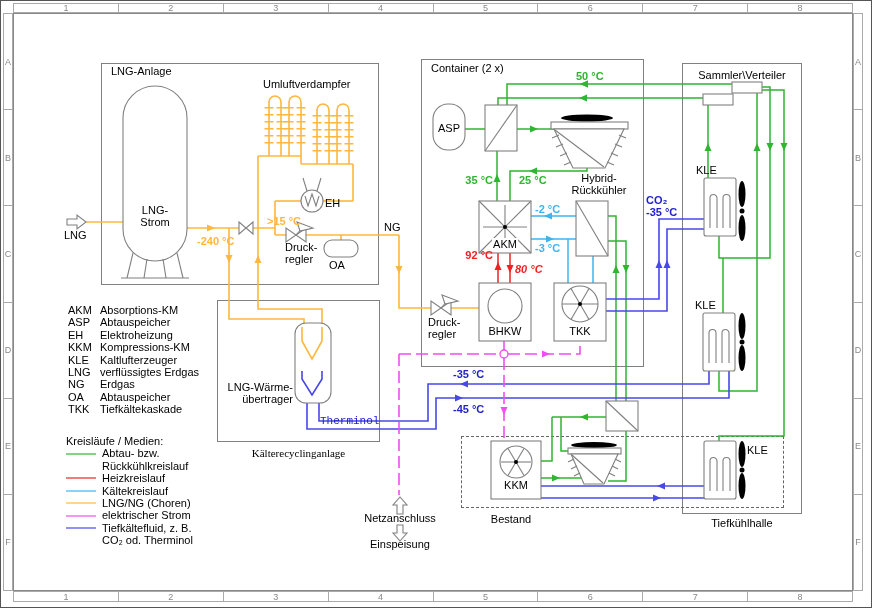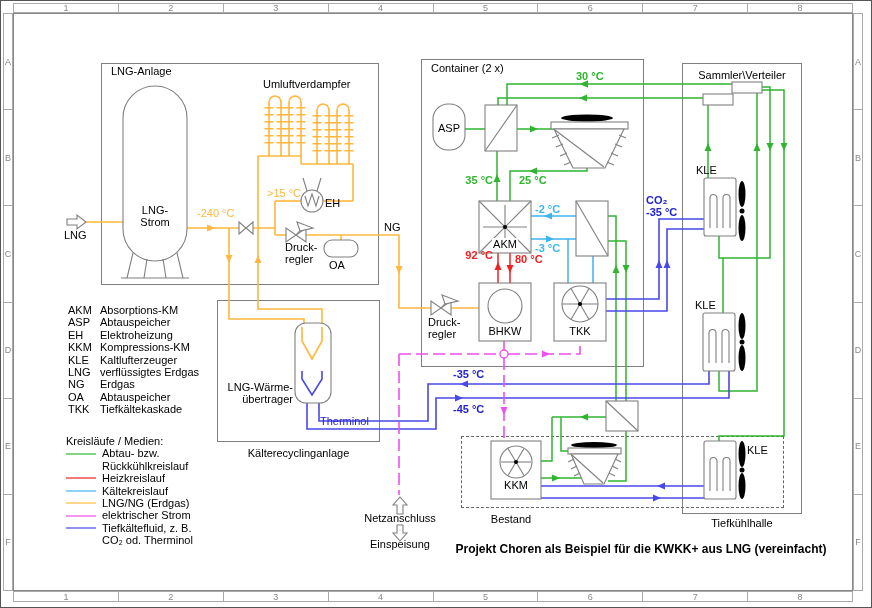--- a/index.html
+++ b/index.html
@@ -3,21 +3,21 @@
 <meta charset="utf-8">
 <style>
   html,body{margin:0;padding:0;background:#fff;}
   #stage{position:relative;width:872px;height:608px;background:#fff;border:1px solid #555;
          font-family:"Liberation Sans", sans-serif;color:#000;overflow:hidden;box-sizing:border-box;}
   .lbl{position:absolute;font-size:11px;line-height:12px;white-space:pre;}
   .c{text-align:center;white-space:normal;}
   .r{text-align:right;}
   .b{font-weight:bold;}
   .tx-green{color:var(--green);font-weight:bold;}
-  .tx-orange{color:var(--orange);font-weight:normal;}
+  .tx-orange{color:var(--orange);font-weight:bold;margin-top:28px;}
   .tx-red{color:var(--red);font-weight:bold;}
   .tx-cyan{color:var(--cyan);font-weight:bold;}
   .tx-blue{color:var(--blue_text);font-weight:bold;}
   .tx-blue-n{color:var(--blue_text);}
   svg{position:absolute;left:0;top:0;}
   .eq{stroke:var(--equipment);stroke-width:1.1;fill:none;}
   .eqf{stroke:var(--equipment);stroke-width:1.1;fill:#fff;}
   .blk{fill:#000;stroke:none;}
   .pipe-g{stroke:var(--green);stroke-width:1.5;fill:none;}
   .pipe-r{stroke:var(--red);stroke-width:1.5;fill:none;}
@@ -376,52 +376,52 @@
   <div class="lbl" style="left:63px;top:228px;">LNG</div>
   <div class="lbl tx-orange" style="left:196px;top:206px;">-240 °C</div>
   <div class="lbl tx-orange" style="left:266px;top:186px;">&gt;15 °C</div>
   <div class="lbl" style="left:324px;top:196px;">EH</div>
   <div class="lbl" style="left:284px;top:240px;"><span>Druck-</span><br><span>regler</span></div>
   <div class="lbl" style="left:328px;top:258px;">OA</div>
   <div class="lbl" style="left:383px;top:220px;">NG</div>
 
   <div class="lbl" style="left:430px;top:61px;">Container (2 x)</div>
   <div class="lbl c" style="left:432px;top:121px;width:32px;">ASP</div>
-  <div class="lbl tx-green" style="left:575px;top:69px;">30 °C</div>
+  <div class="lbl tx-green" style="left:575px;top:69px;">50 °C</div>
   <div class="lbl tx-green r" style="left:458px;top:173px;width:34px;text-align:right;">35 °C</div>
   <div class="lbl tx-green" style="left:518px;top:173px;">25 °C</div>
+  <div class="lbl c" style="left:552px;top:171px;width:92px;"><span>Hybrid-</span><br><span>Rückkühler</span></div>
   <div class="lbl c" style="left:486px;top:237px;width:36px;"><span class="wbg">AKM</span></div>
   <div class="lbl tx-cyan" style="left:534px;top:202px;">-2 °C</div>
   <div class="lbl tx-cyan" style="left:534px;top:241px;">-3 °C</div>
   <div class="lbl tx-red r" style="left:458px;top:248px;width:34px;">92 °C</div>
-  <div class="lbl tx-red" style="left:514px;top:252px;">80 °C</div>
+  <div class="lbl tx-red" style="left:514px;top:262px;font-style:italic;">80 °C</div>
   <div class="lbl tx-blue" style="left:645px;top:193px;"><span>CO₂</span><br><span>-35 °C</span></div>
   <div class="lbl c" style="left:478px;top:324px;width:52px;">BHKW</div>
   <div class="lbl c" style="left:553px;top:324px;width:52px;">TKK</div>
   <div class="lbl" style="left:427px;top:315px;"><span>Druck-</span><br><span>regler</span></div>
 
   <div class="lbl c" style="left:681px;top:68px;width:120px;">Sammler\Verteiler</div>
   <div class="lbl" style="left:695px;top:163px;">KLE</div>
   <div class="lbl" style="left:694px;top:298px;">KLE</div>
   <div class="lbl" style="left:746px;top:443px;">KLE</div>
   <div class="lbl c" style="left:681px;top:516px;width:120px;">Tiefkühlhalle</div>
 
   <div class="lbl r" style="left:222px;top:380px;width:70px;"><span>LNG-Wärme-</span><br><span>übertrager</span></div>
-  <div class="lbl tx-blue-n" style="left:319px;top:414px;">Therminol</div>
-  <div class="lbl c" style="left:216px;top:446px;width:163px;">Kälterecyclinganlage</div>
+  <div class="lbl tx-blue-n" style="left:319px;top:414px;font-family:Liberation Mono, monospace;">Therminol</div>
+  <div class="lbl c" style="left:216px;top:446px;width:163px;font-family:Liberation Serif, serif;">Kälterecyclinganlage</div>
 
   <div class="lbl tx-blue" style="left:452px;top:367px;">-35 °C</div>
   <div class="lbl tx-blue" style="left:452px;top:402px;">-45 °C</div>
   <div class="lbl c" style="left:490px;top:478px;width:50px;">KKM</div>
   <div class="lbl c" style="left:480px;top:512px;width:60px;">Bestand</div>
 
   <div class="lbl c" style="left:349px;top:511px;width:100px;">Netzanschluss</div>
   <div class="lbl c" style="left:349px;top:537px;width:100px;">Einspeisung</div>
 
-  <div class="lbl b c" style="left:450px;top:542px;width:380px;font-size:12px;">Projekt Choren als Beispiel für die KWKK+ aus LNG (vereinfacht)</div>
 
   <div id="abbr" style="left:67px;top:303px;">
     <div class="row">
         <span class="a">AKM</span>
         <span>Absorptions-KM</span>
       </div>
     <div class="row">
         <span class="a">ASP</span>
         <span>Abtauspeicher</span>
       </div>
@@ -468,21 +468,21 @@
     <div class="row">
         <span class="sw sw-red"></span>
         <span>Heizkreislauf</span>
       </div>
     <div class="row">
         <span class="sw sw-cyan"></span>
         <span>Kältekreislauf</span>
       </div>
     <div class="row">
         <span class="sw sw-orange"></span>
-        <span>LNG/NG (Erdgas)</span>
+        <span>LNG/NG (Choren)</span>
       </div>
     <div class="row">
         <span class="sw sw-magenta"></span>
         <span>elektrischer Strom</span>
       </div>
     <div class="row">
         <span class="sw sw-blue"></span>
         <span>Tiefkältefluid, z. B.</span>
       </div>
     <div class="row">

